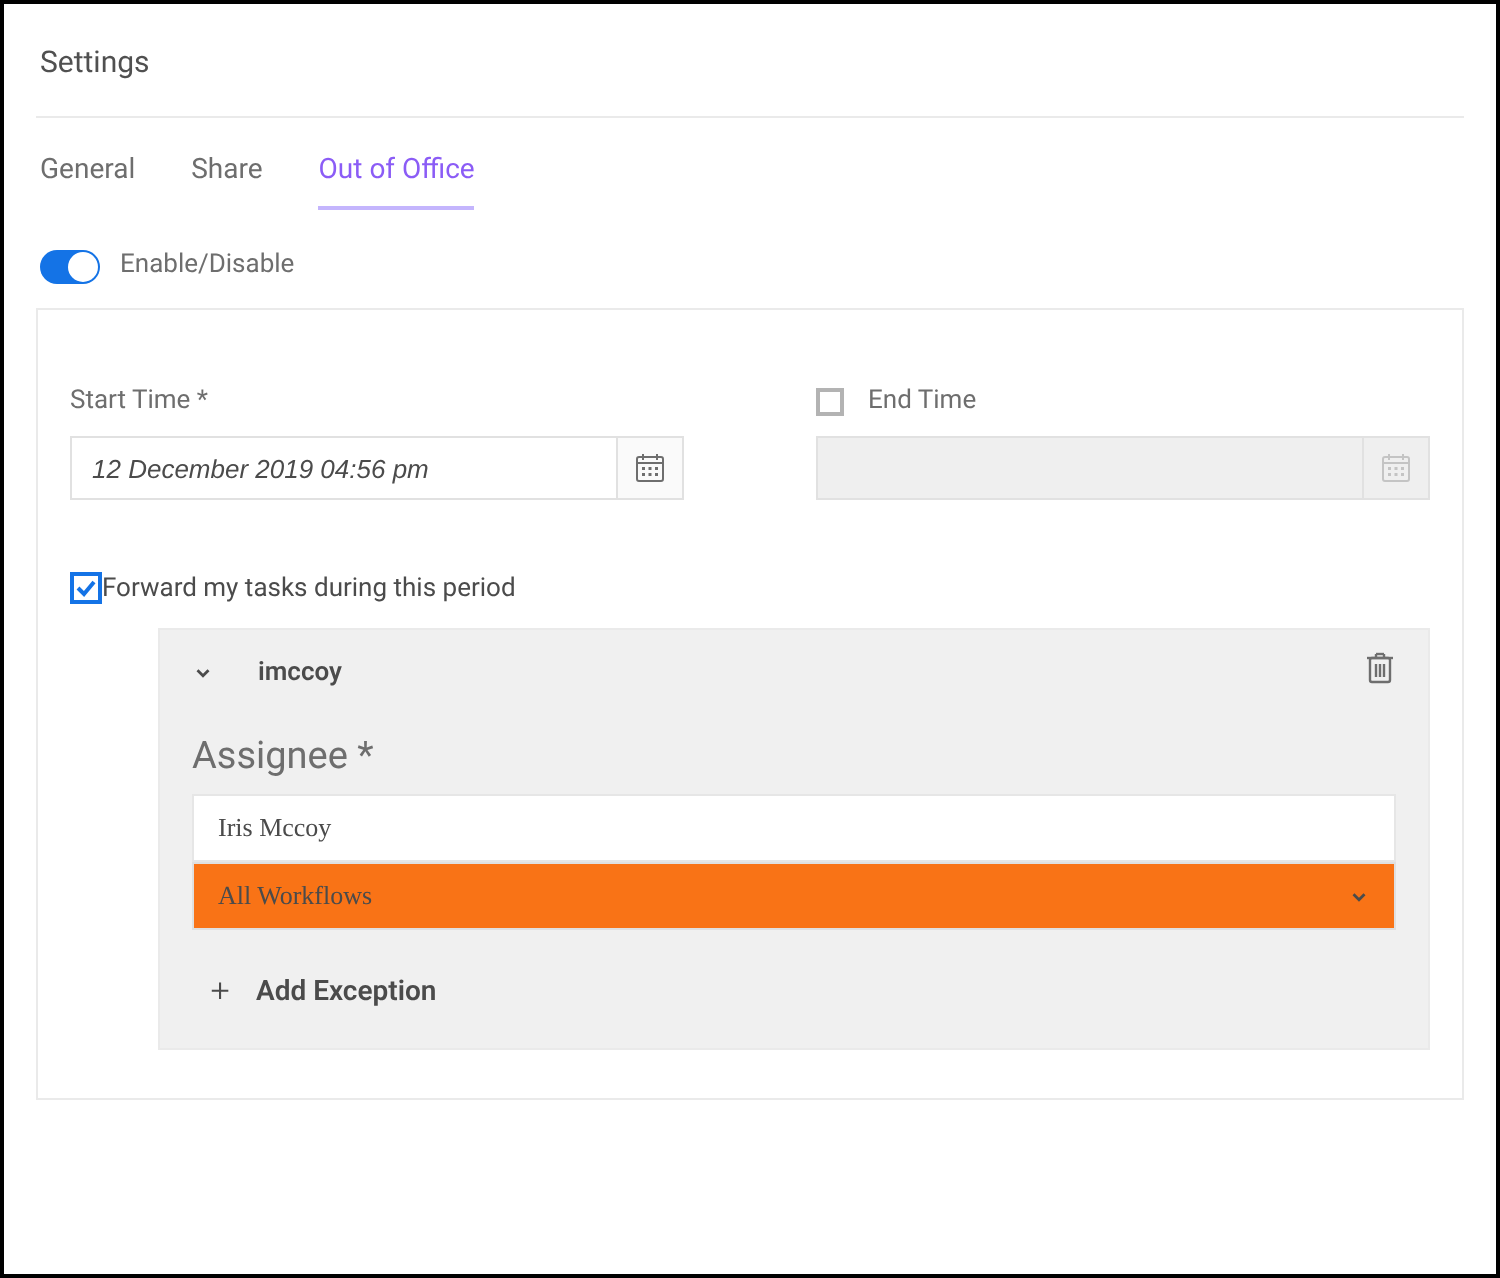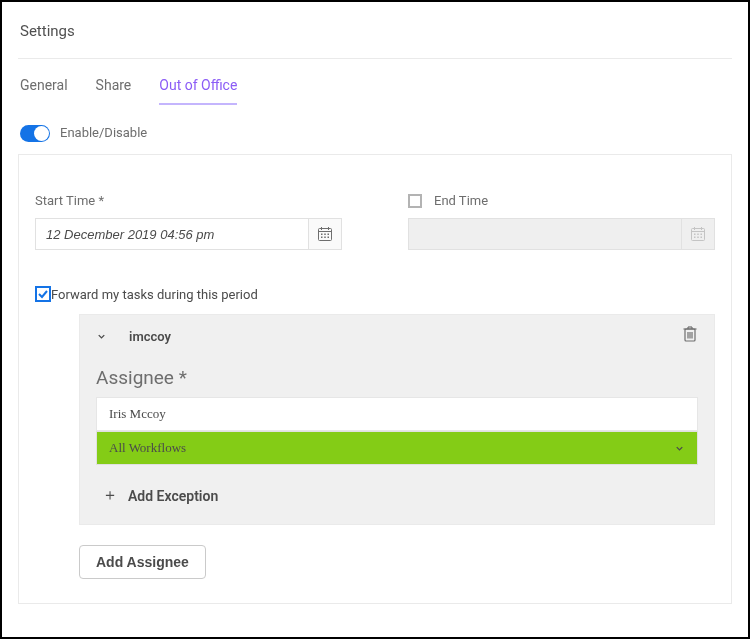--- a/index.html
+++ b/index.html
@@ -180,21 +180,21 @@
     border: 1px solid #e6e6e6;
     padding: 0 12px;
     font-size: 13px;
     color: #4b4b4b;
     display: flex;
     align-items: center;
     font-family: Liberation Serif, serif;
   }
   .selectfield {
     justify-content: space-between;
-    background: #84cc16;
+    background: #f97316;
     border: 1px solid #e0e0e0;
     cursor: pointer;
   }
   .add-exception {
     margin-top: 20px;
     display: flex;
     align-items: center;
     gap: 10px;
     padding-left: 6px;
     font-size: 14px;
@@ -326,17 +326,14 @@
         <path d="M3 4.5 L6 7.5 L9 4.5" fill="none" stroke="#4b4b4b" stroke-width="1.5"></path>
       </svg>
     </div>
 
     <div class="add-exception">
       <span class="plus">＋</span>
       <span>Add Exception</span>
     </div>
   </div>
 
-  <button class="add-assignee-btn">
-    <span>Add Assignee</span>
-  </button>
 
 </div>
 
 </body></html>

